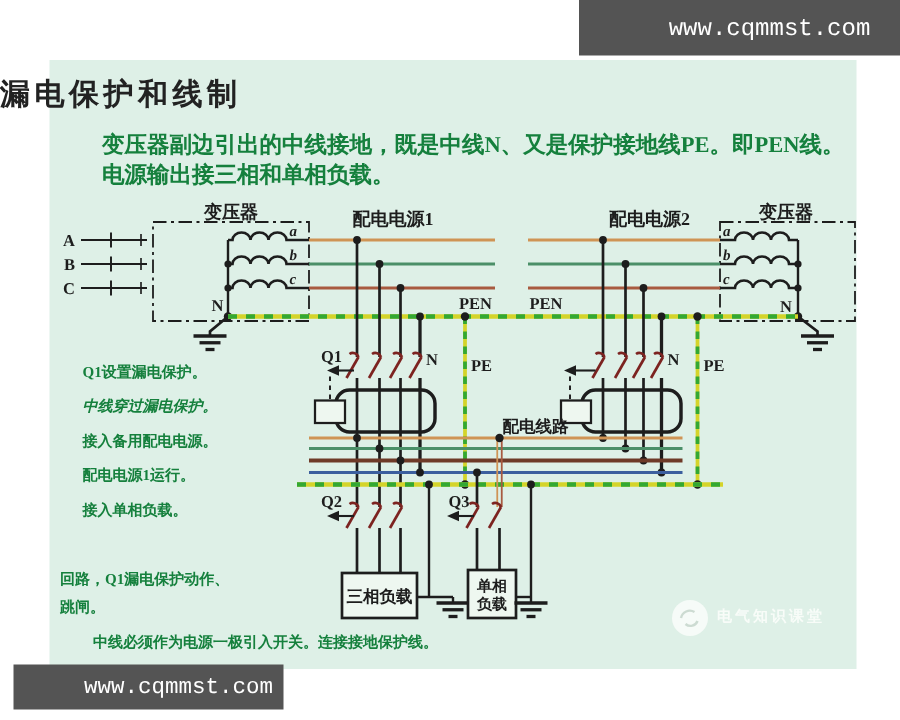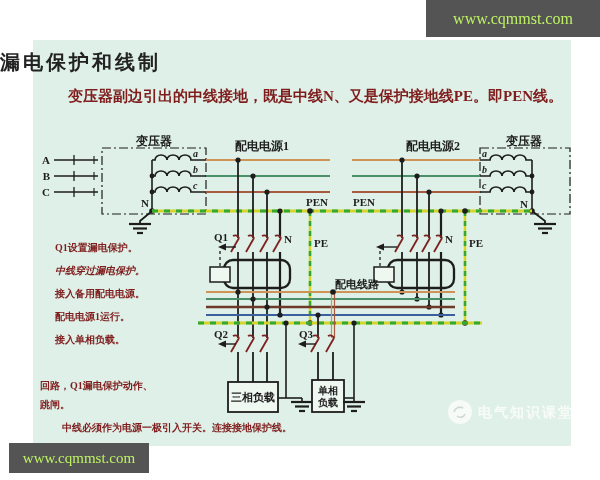--- a/index.html
+++ b/index.html
@@ -1,49 +1,50 @@
 <!DOCTYPE html>
 <html><head>
 <meta charset="utf-8">
 <style>
   html,body{margin:0;padding:0;background:#fff;}
   #page{position:relative;width:600px;height:480px;background:#ffffff;overflow:hidden;
         font-family:"Liberation Serif","DejaVu Serif",serif;}
-  .urlbox{position:absolute;background:#545454;color:#bef264;
-          font-family:Liberation Serif, serif;
-          font-size:16px;display:flex;align-items:center;}
+  .urlbox{position:absolute;background:#545454;color:#ffffff;
+          font-family:Liberation Mono, monospace;
+          font-size:16px;display:flex;align-items:center;padding-left:40px;}
   #hdrbox{right:0;top:0;width:174px;height:37px;justify-content:center;}
   #ftrbox{left:9px;top:443px;width:140px;height:30px;justify-content:center;font-size:15px;}
   #panel{position:absolute;left:33px;top:40px;width:538px;height:406px;background:#def0e7;}
-  .t{position:absolute;color:#7f1d1d;white-space:nowrap;}
+  .t{position:absolute;color:#15803d;white-space:nowrap;}
   #title{left:0;top:49px;width:600px;font-size:20px;font-weight:700;
          letter-spacing:3px;color:#222;}
   .desc{font-size:15px;font-weight:600;}
   .note{font-size:10px;font-weight:600;}
   svg{position:absolute;left:0;top:0;}
   svg text{font-family:"Liberation Serif","DejaVu Serif",serif;fill:#1d1d1d;}
   .lbl{font-size:12px;font-weight:700;}
   .sm{font-size:11px;font-weight:700;}
   .xs{font-size:10px;font-weight:700;font-style:italic;}
-  .wm{position:absolute;color:rgba(250,253,250,0.92);font-size:14px;font-weight:700;
+  .wm{position:absolute;color:rgba(250,253,250,0.92);font-size:10px;font-weight:700;
       font-family:"Liberation Sans","DejaVu Sans",sans-serif;letter-spacing:2px;}
 </style>
 </head>
 <body>
 
 <div id="page">
 
   <div id="hdrbox" class="urlbox">
     <span>www.cqmmst.com</span>
   </div>
 
   <div id="panel"></div>
 
   <div id="title" class="t">漏电保护和线制</div>
   <div class="t desc" style="left:68px;top:87px;">变压器副边引出的中线接地，既是中线N、又是保护接地线PE。即PEN线。</div>
+  <div class="t desc" style="left:68px;top:107px;">电源输出接三相和单相负载。</div>
 
   <div class="t note" style="left:55px;top:241px;">Q1设置漏电保护。</div>
   <div class="t note" style="left:55px;top:264px;font-style:italic;">中线穿过漏电保护。</div>
   <div class="t note" style="left:55px;top:287px;">接入备用配电电源。</div>
   <div class="t note" style="left:55px;top:310px;">配电电源1运行。</div>
   <div class="t note" style="left:55px;top:333px;">接入单相负载。</div>
   <div class="t note" style="left:40px;top:379px;">回路，Q1漏电保护动作、</div>
   <div class="t note" style="left:40px;top:398px;">跳闸。</div>
   <div class="t note" style="left:62px;top:421px;">中线必须作为电源一极引入开关。连接接地保护线。</div>
 

